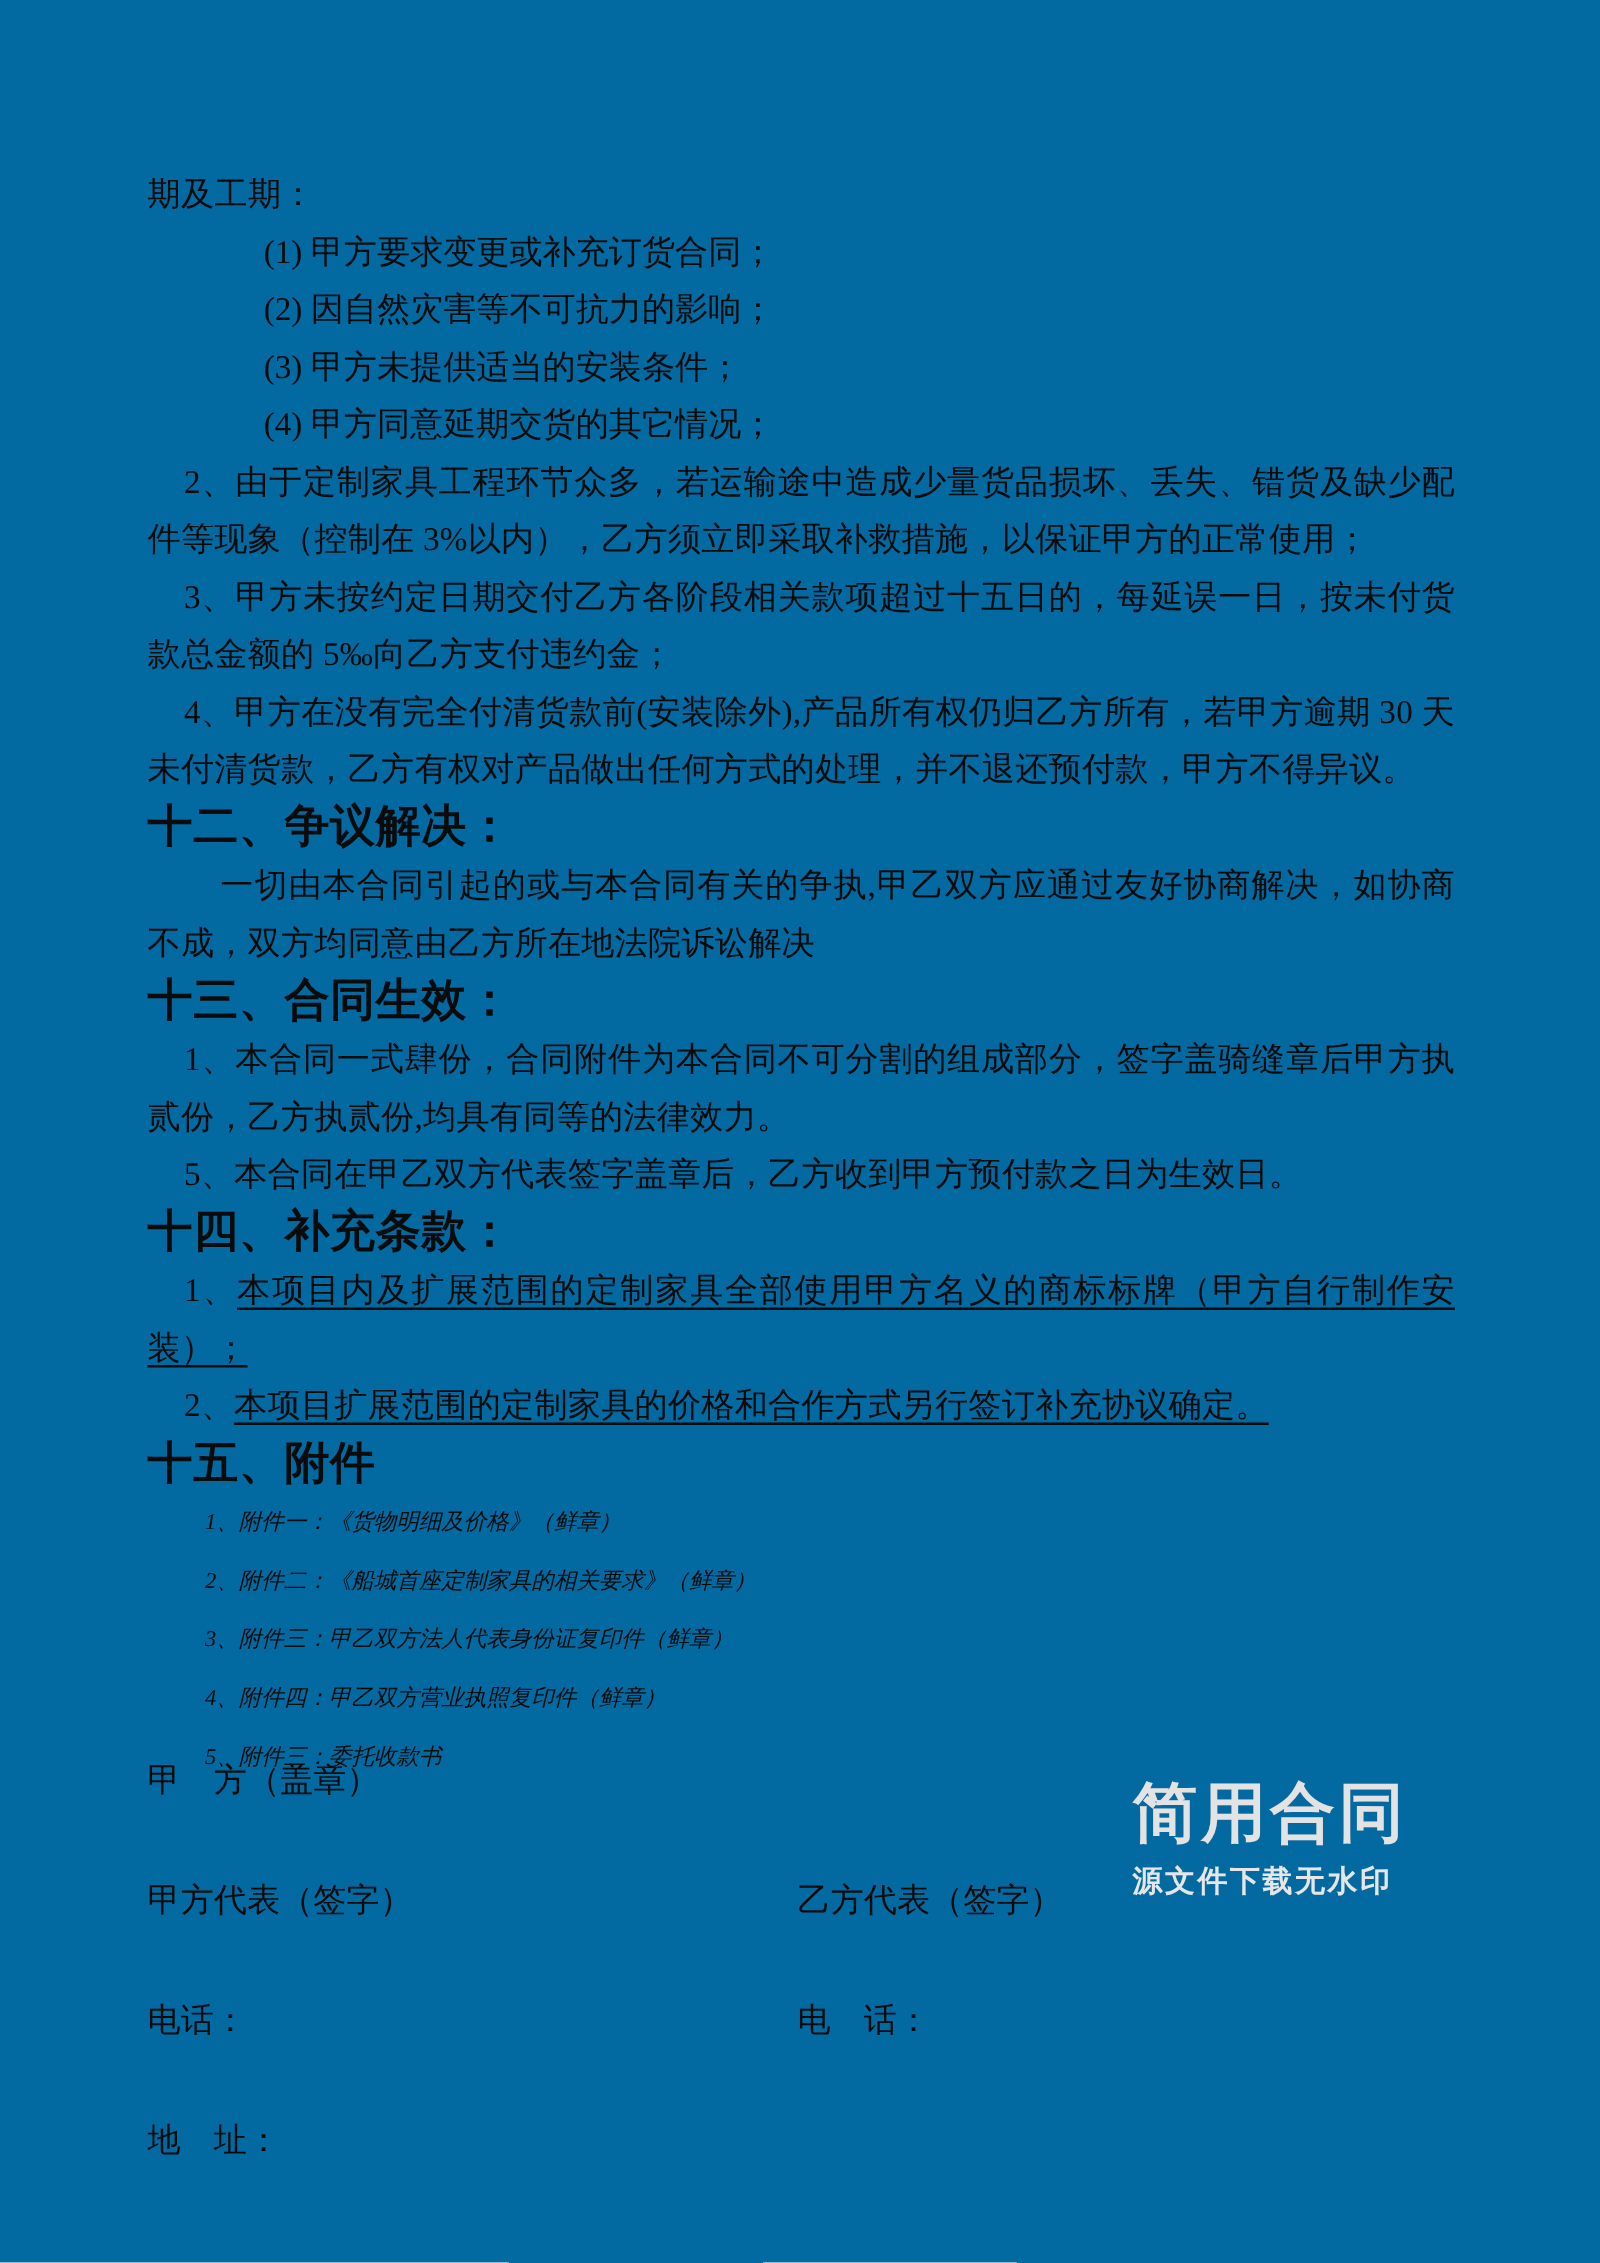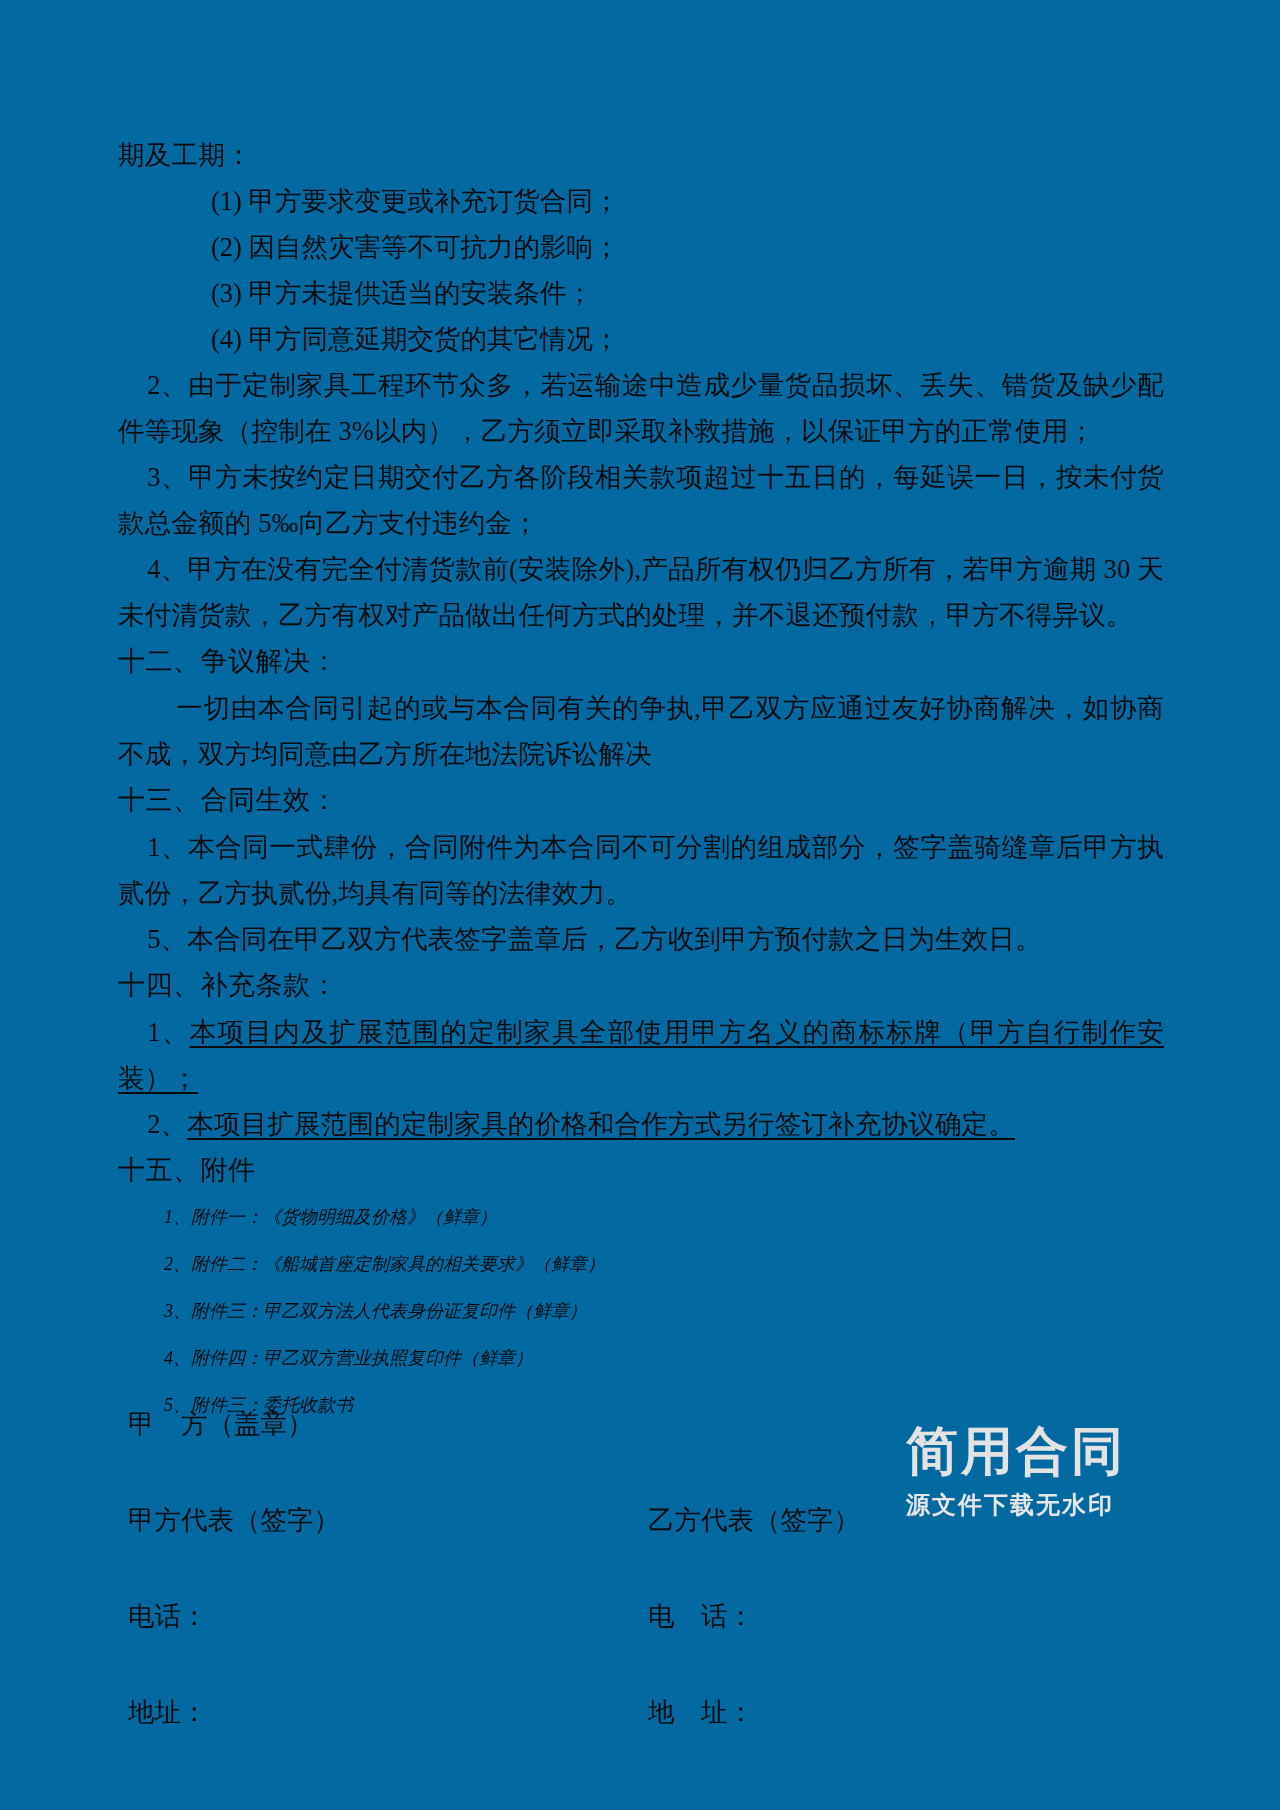--- a/index.html
+++ b/index.html
@@ -49,36 +49,36 @@
     white-space: pre-wrap;
   }
   .att-item {
     font-size: 18px;
     line-height: 47px;
     padding-left: 46px;
     white-space: pre-wrap;
     font-style: italic;
   }
   .heading {
-    font-size: 27px;
+    font-size: 36px;
     line-height: 47px;
-    font-weight: normal;
+    font-weight: bold;
     letter-spacing: 0.5px;
     white-space: pre;
   }
   .u-line {
     text-decoration: underline;
     text-underline-offset: 5px;
     text-decoration-thickness: 1.6px;
   }
 
   
   .sign-block {
     position: absolute;
-    left: 128px;
+    left: 118px;
     top: 1404px;
     width: 1046px;
   }
   .sign-row {
     display: flex;
     margin-bottom: 56px;
   }
   .sign-cell {
     font-size: 26.5px;
     line-height: 40px;
@@ -160,21 +160,20 @@
     </div>
     <div class="sign-row">
       <div class="sign-cell left">甲方代表（签字）</div>
       <div class="sign-cell right">乙方代表（签字）</div>
     </div>
     <div class="sign-row">
       <div class="sign-cell left">电话：</div>
       <div class="sign-cell right">电    话：</div>
     </div>
     <div class="sign-row">
-      <div class="sign-cell left">地址：</div>
       <div class="sign-cell right">地    址：</div>
     </div>
   </div>
 
   <div class="watermark">
     <div class="wm-main">简用合同</div>
     <div class="wm-sub">源文件下载无水印</div>
   </div>
 
 </div>

